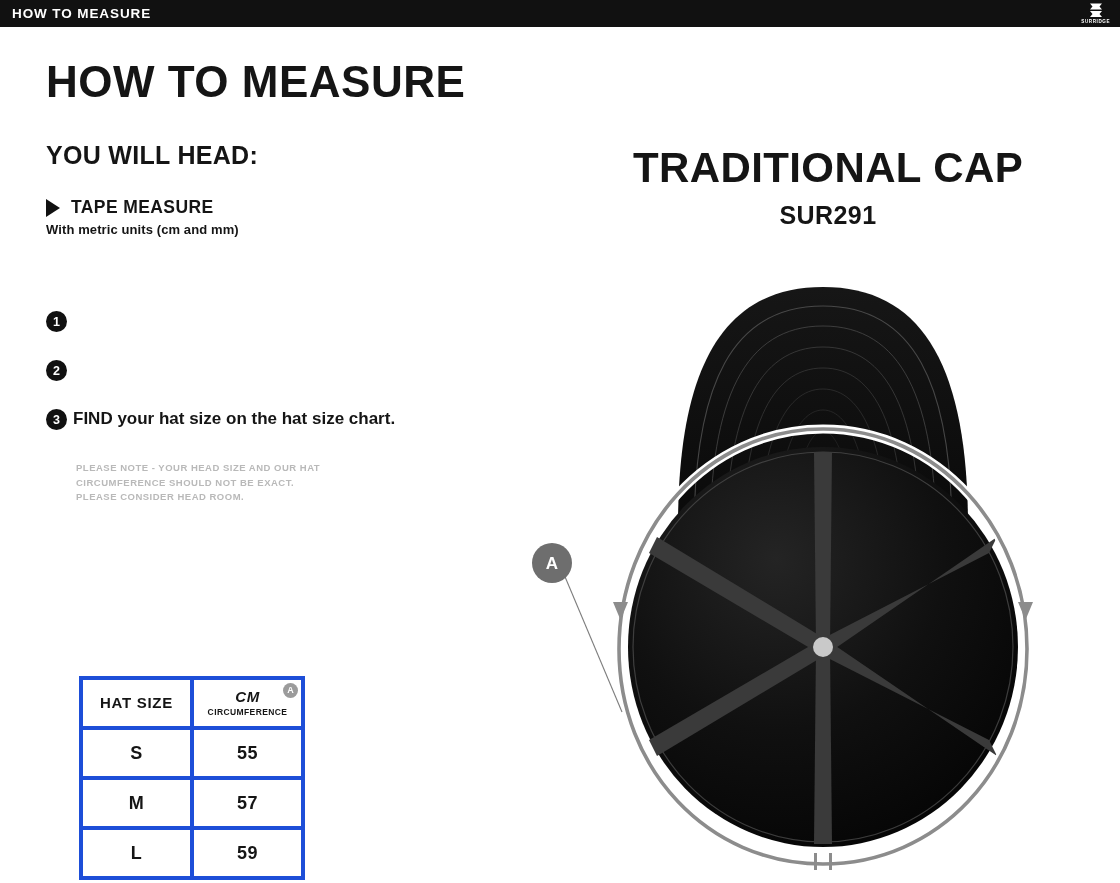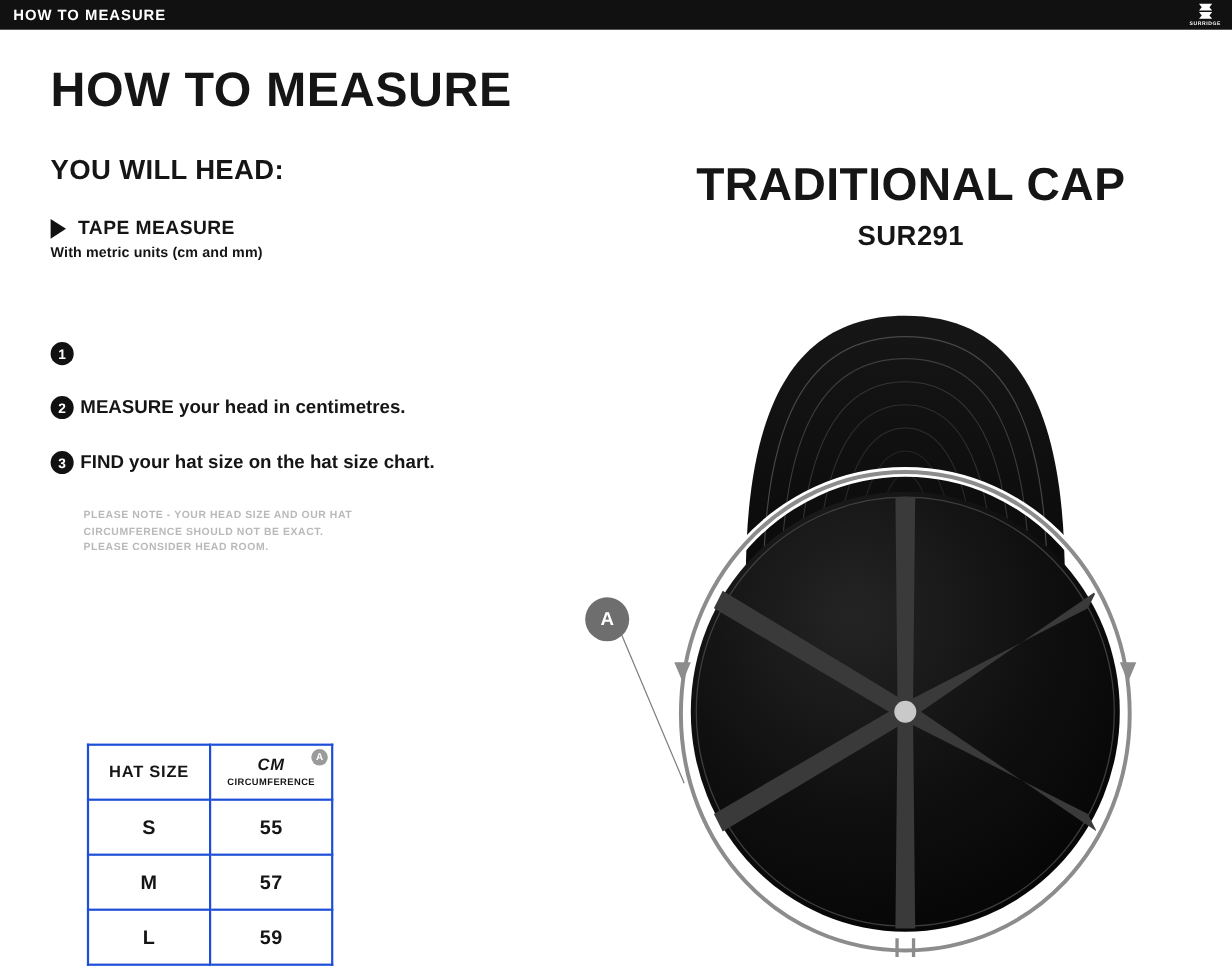--- a/index.html
+++ b/index.html
@@ -146,21 +146,21 @@
   
   .sizetable {
     position: absolute;
     left: 79px;
     top: 649px;
     width: 222px;
     border-collapse: collapse;
     table-layout: fixed;
   }
   .sizetable td, .sizetable th {
-    border: 2px solid #1d4ed8;
+    border: 4px solid #1d4ed8;
     text-align: center;
     vertical-align: middle;
     color: #151515;
   }
   .sizetable th { height: 50px; }
   .sizetable td { height: 50px; }
   .col-size { width: 111px; }
   .col-cm { width: 111px; position: relative; }
   .th-label {
     font-size: 15px;
@@ -269,21 +269,20 @@
       <span class="need-title">TAPE MEASURE</span>
     </div>
     <div class="need-sub">With metric units (cm and mm)</div>
 
     <div class="steps">
       <div class="step">
         <div class="badge-num">1</div>
       </div>
       <div class="step">
         <div class="badge-num">2</div>
-        <div class="step-text">MEASURE your head in centimetres.</div>
       </div>
       <div class="step">
         <div class="badge-num">3</div>
         <div class="step-text">FIND your hat size on the hat size chart.</div>
       </div>
     </div>
 
     <div class="note">PLEASE NOTE - YOUR HEAD SIZE AND OUR HAT
 CIRCUMFERENCE SHOULD NOT BE EXACT.
 PLEASE CONSIDER HEAD ROOM.</div>

